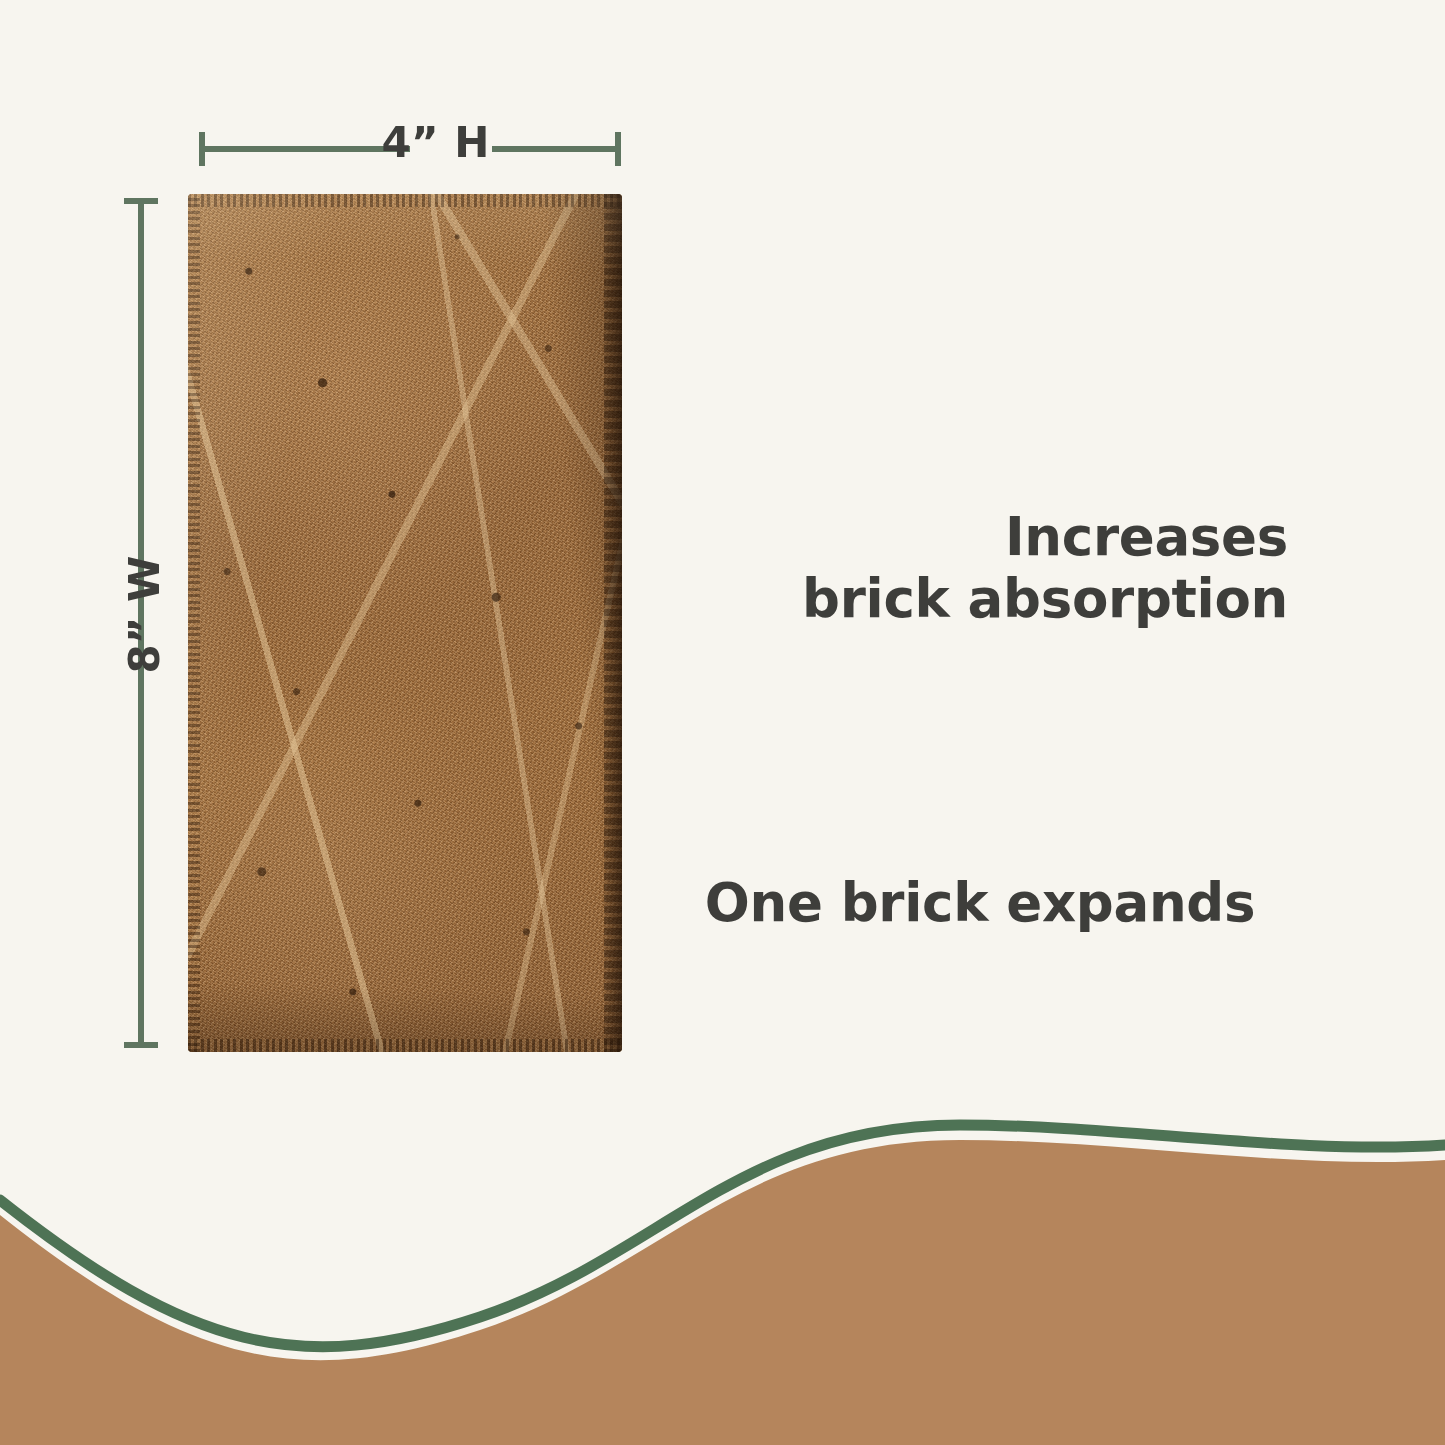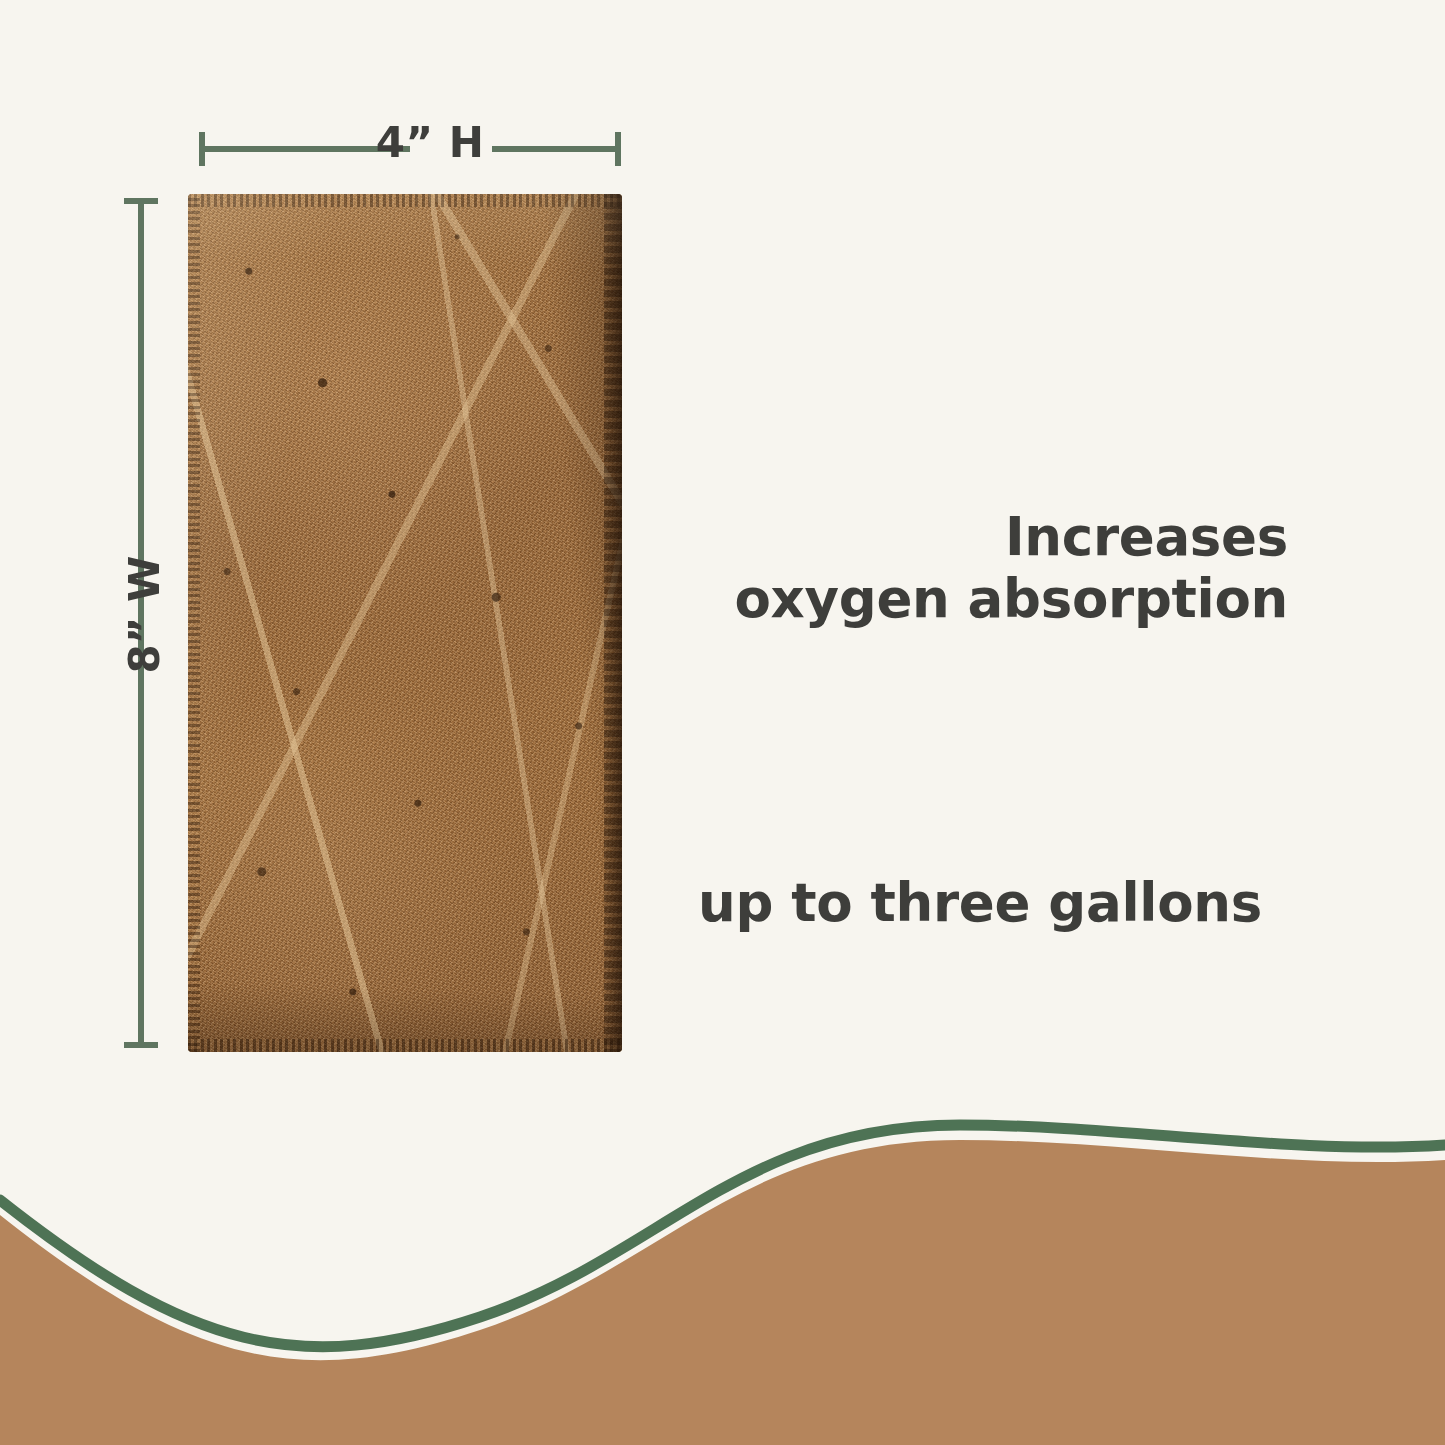--- a/index.html
+++ b/index.html
@@ -37,21 +37,21 @@
     background:#5F7560;
     top:132px;
   }
   .dim-cap-h.start { left:199px; }
   .dim-cap-h.end   { left:615px; }
 
   .dim-label-h {
     position:absolute;
     left:370px; top:118px;
     width:120px;
-    text-align:center;
+    text-align:right;
     font-size:42px;
     font-weight:bold;
     color:#3E3E3B;
     letter-spacing:0.5px;
     white-space:nowrap;
   }
 
   .dim-line-v {
     position:absolute;
     left:138px; top:200px;
@@ -230,25 +230,25 @@
       <div class="brick-edge-bottom"></div>
       <div class="brick-edge-left"></div>
       <div class="brick-edge-right"></div>
       <div class="brick-shade"></div>
     </div>
   </div>
 
 
   <div class="benefit b2">
     <span class="line">Increases</span>
-    <span class="line">oxygen absorption</span>
+    <span class="line">brick absorption</span>
   </div>
 
   <div class="benefit b3">
-    <span class="line">up to three gallons</span>
+    <span class="line">One brick expands</span>
   </div>
 
   <svg class="wave" viewBox="0 0 1445 330" preserveAspectRatio="none">
     <path d="M0,100 C190,250 300,275 480,215 C660,155 740,25 960,25 C1120,25 1290,55 1445,45 L1445,330 L0,330 Z" fill="#B5855C"></path>
     <path d="M0,85 C190,235 300,262 480,202 C660,142 740,10 960,10 C1120,10 1290,40 1445,30" fill="none" stroke="#4E7355" stroke-width="11" stroke-linecap="round"></path>
   </svg>
 
 </div>
 
 </body></html>

